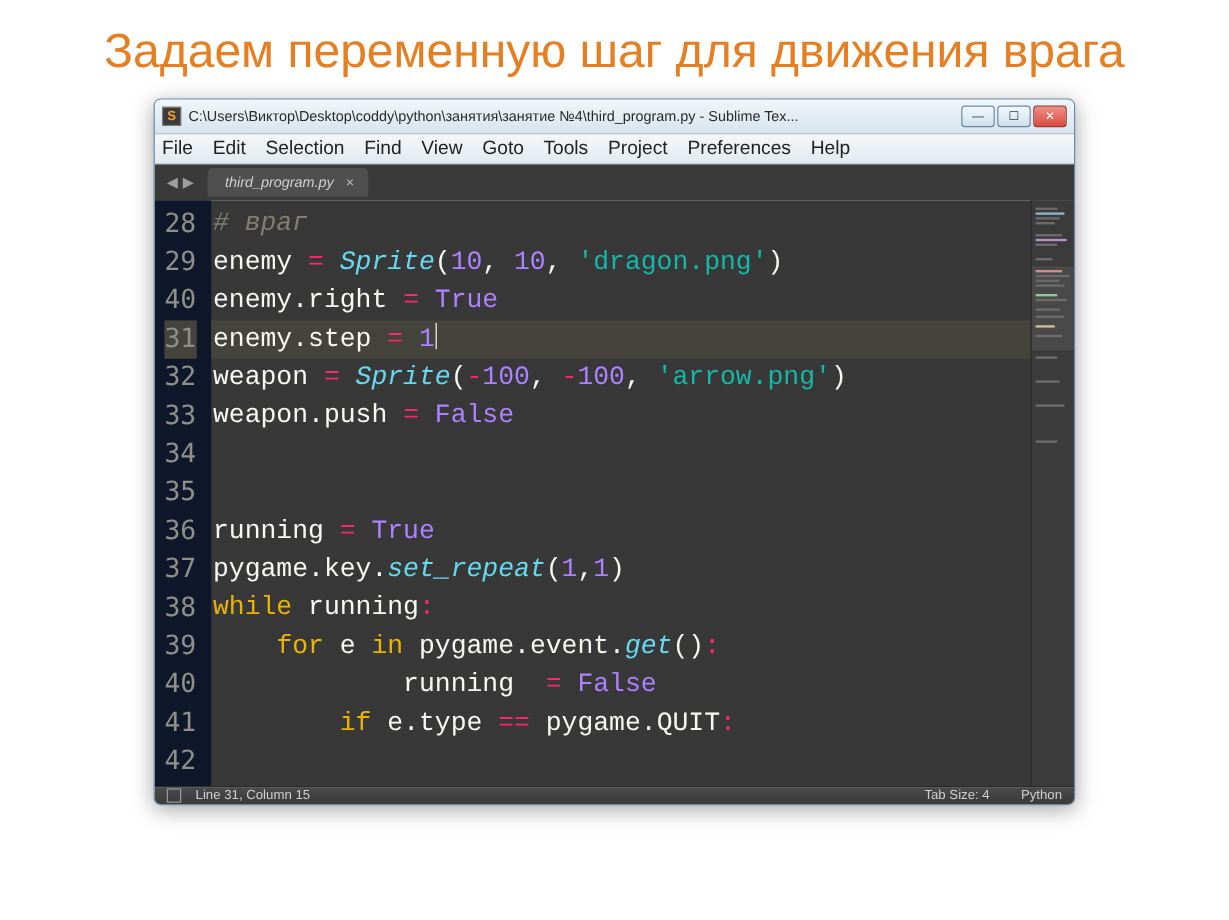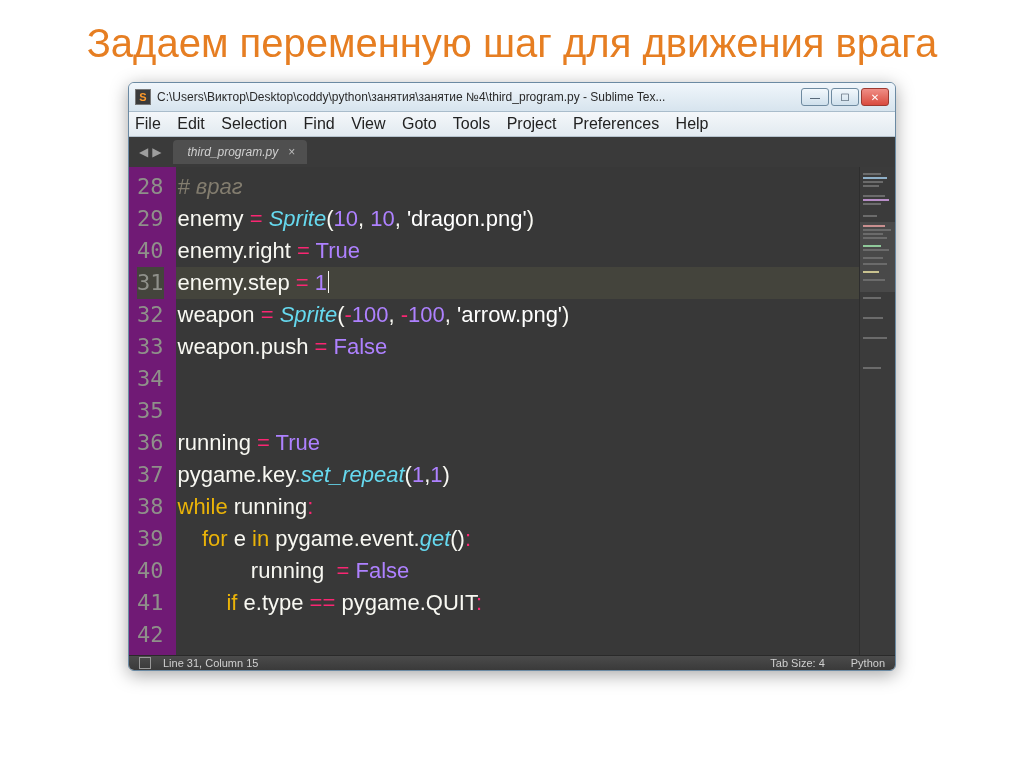--- a/index.html
+++ b/index.html
@@ -99,27 +99,27 @@
     font-family: "Segoe UI", Arial, sans-serif;
   }
   .tab .tab-close { color: #bbb; font-style: normal; font-size: 12px; }
   
   .editor-wrap {
     display: flex;
     background: #383838;
   }
   .editor {
     flex: 1;
-    font-family: Liberation Sans, sans-serif;
+    font-family: Liberation Mono, monospace;
     font-size: 22px;
     line-height: 32px;
     padding: 4px 0;
   }
   .gutter {
-    background: #701a75;
+    background: #0f172a;
     color: #8f908a;
     text-align: center;
     font-family: Consolas, monospace;
     font-size: 22px;
     line-height: 32px;
     padding: 4px 12px 4px 8px;
     user-select: none;
   }
   .code-line {
     white-space: pre;
@@ -138,21 +138,21 @@
   .minimap-scrub {
     position: absolute; left:0; right:0;
     background: rgba(200,200,200,0.10);
   }
   
   .tk-comment { color: #837d6f; font-style: italic; }
   .tk-id { color: #f8f8f2; }
   .tk-func { color: #66d9ef; font-style: italic; }
   .tk-op { color: #f92672; }
   .tk-num { color: #ae81ff; }
-  .tk-str { color: #ffffff; }
+  .tk-str { color: #14b8a6; }
   .tk-kw { color: #eab308; }
   .tk-const { color: #ae81ff; }
   .tk-paren { color: #f8f8f2; }
   .tk-dot { color: #f8f8f2; }
   .caret {
     display: inline-block;
     width: 1px; height: 22px;
     background: #f8f8f2;
     vertical-align: -3px;
     margin-left: 1px;

